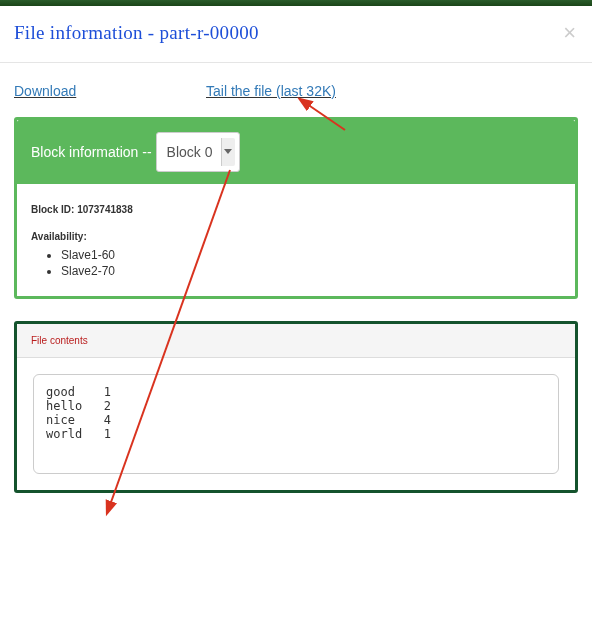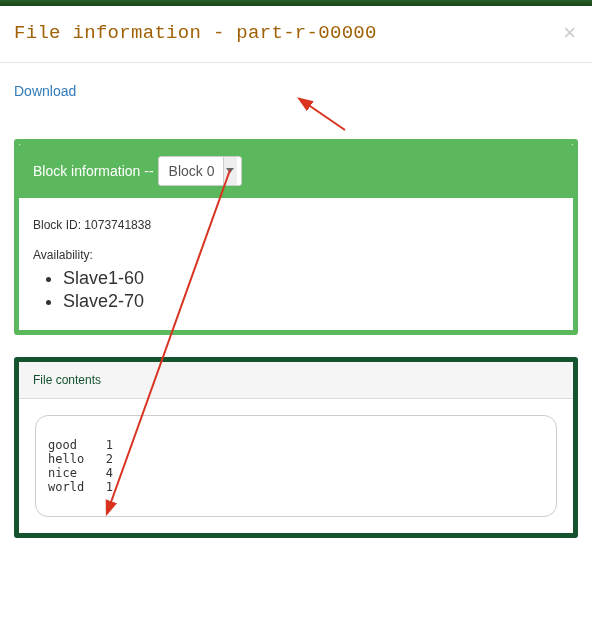--- a/index.html
+++ b/index.html
@@ -29,65 +29,66 @@
     .modal-header {
       display: flex;
       justify-content: space-between;
       align-items: center;
       padding: 16px 16px 18px 14px;
       border-bottom: 1px solid #e5e5e5;
     }
     .modal-title {
       font-size: 19px;
       font-weight: 400;
-      color: #a16207;
-      font-family: Liberation Mono, monospace;
+      color: #1d4ed8;
+      font-family: Liberation Serif, serif;
       letter-spacing: 0.3px;
     }
     .close-x {
       color: #ccc;
       font-size: 22px;
       font-weight: 300;
       cursor: pointer;
       line-height: 1;
     }
     .actions-row {
       display: flex;
-      padding: 20px 14px 40px 14px;
+      padding: 20px 14px 18px 14px;
+      text-decoration: underline;
     }
     .actions-row a {
       color: #337ab7;
       text-decoration: none;
       font-size: 14px;
       font-family: "Segoe UI", Tahoma, sans-serif;
     }
     .actions-row .col1 { flex: 0 0 192px; }
     .actions-row .col2 { flex: 0 0 230px; }
     .actions-row .col3 { }
     .panel {
       margin: 0 14px 22px 14px;
-      border: 5px solid #14532d;
+      border: 3px solid #14532d;
       border-radius: 3px;
     }
     .panel-green-head {
       background: #5cb85c;
       color: #fff;
       padding: 12px 14px;
       font-size: 14px;
       display: flex;
       align-items: center;
       border-radius: 2px 2px 0 0;
       font-family: "Segoe UI", Tahoma, sans-serif;
     }
     .panel-green { border-color: #5cb85c; }
     .select-wrap {
       background: #fff;
       border: 1px solid #ccc;
       border-radius: 3px;
-      height: 30px;
+      height: 40px;
       display: inline-flex;
       align-items: center;
       padding: 0 4px 0 10px;
       margin-left: 4px;
       color: #555;
       position: relative;
     }
     .select-chevron {
       background: #eee;
       border-left: 1px solid #ccc;
@@ -97,45 +98,45 @@
       align-items: center;
       justify-content: center;
       margin-left: 8px;
       border-radius: 0 2px 2px 0;
     }
     .panel-body {
       padding: 14px 14px 16px 14px;
       font-family: "Segoe UI", Tahoma, sans-serif;
       color: #333;
     }
-    .info-line { margin: 6px 0 16px 0; font-size: 12px; }
+    .info-line { margin: 6px 0 16px 0; font-size: 10px; font-weight: bold; }
     .info-line:last-of-type { margin-bottom: 8px;}
     .avail-list { margin: 6px 0 0 30px; }
-    .avail-list li { margin: 2px 0; font-size: 18px;}
+    .avail-list li { margin: 2px 0; font-size: 12px;}
     .panel-blue-head {
       background: #f5f5f5;
       border-bottom: 1px solid #ddd;
-      color: #14532d;
+      color: #b91c1c;
       padding: 11px 14px;
-      font-size: 12px;
+      font-size: 10px;
       border-radius: 2px 2px 0 0;
       font-family: "Segoe UI", Tahoma, sans-serif;
     }
     .file-contents-body {
       padding: 16px;
     }
     .file-pre {
       border: 1px solid #ccc;
       background: #fff;
-      padding: 22px 12px;
+      padding: 10px 12px;
       font-family: Menlo, Consolas, monospace;
       font-size: 12px;
       color: #333;
       white-space: pre;
-      border-radius: 13px;
+      border-radius: 6px;
       min-height: 100px;
     }
     .arrow-overlay {
       position: absolute;
       left: 0; top: 0;
       pointer-events: none;
     }
   </style>
 </head>
 <body>
@@ -148,20 +149,23 @@
 </div>
 
 <div class="modal-header">
   <div class="modal-title">File information - part-r-00000</div>
   <div class="close-x">×</div>
 </div>
 
 <div class="actions-row">
   <div class="col1">
     <a href="#">Download</a>
+  </div>
+  <div class="col3">
+    <a href="#">Tail the file (last 32K)</a>
   </div>
 </div>
 
 <div class="panel panel-green">
   <div class="panel-green-head">
     <span>Block information -- </span>
     <span class="select-wrap">
       <span>Block 0</span>
       <span class="select-chevron">
         <svg width="8" height="6" viewBox="0 0 8 6">

